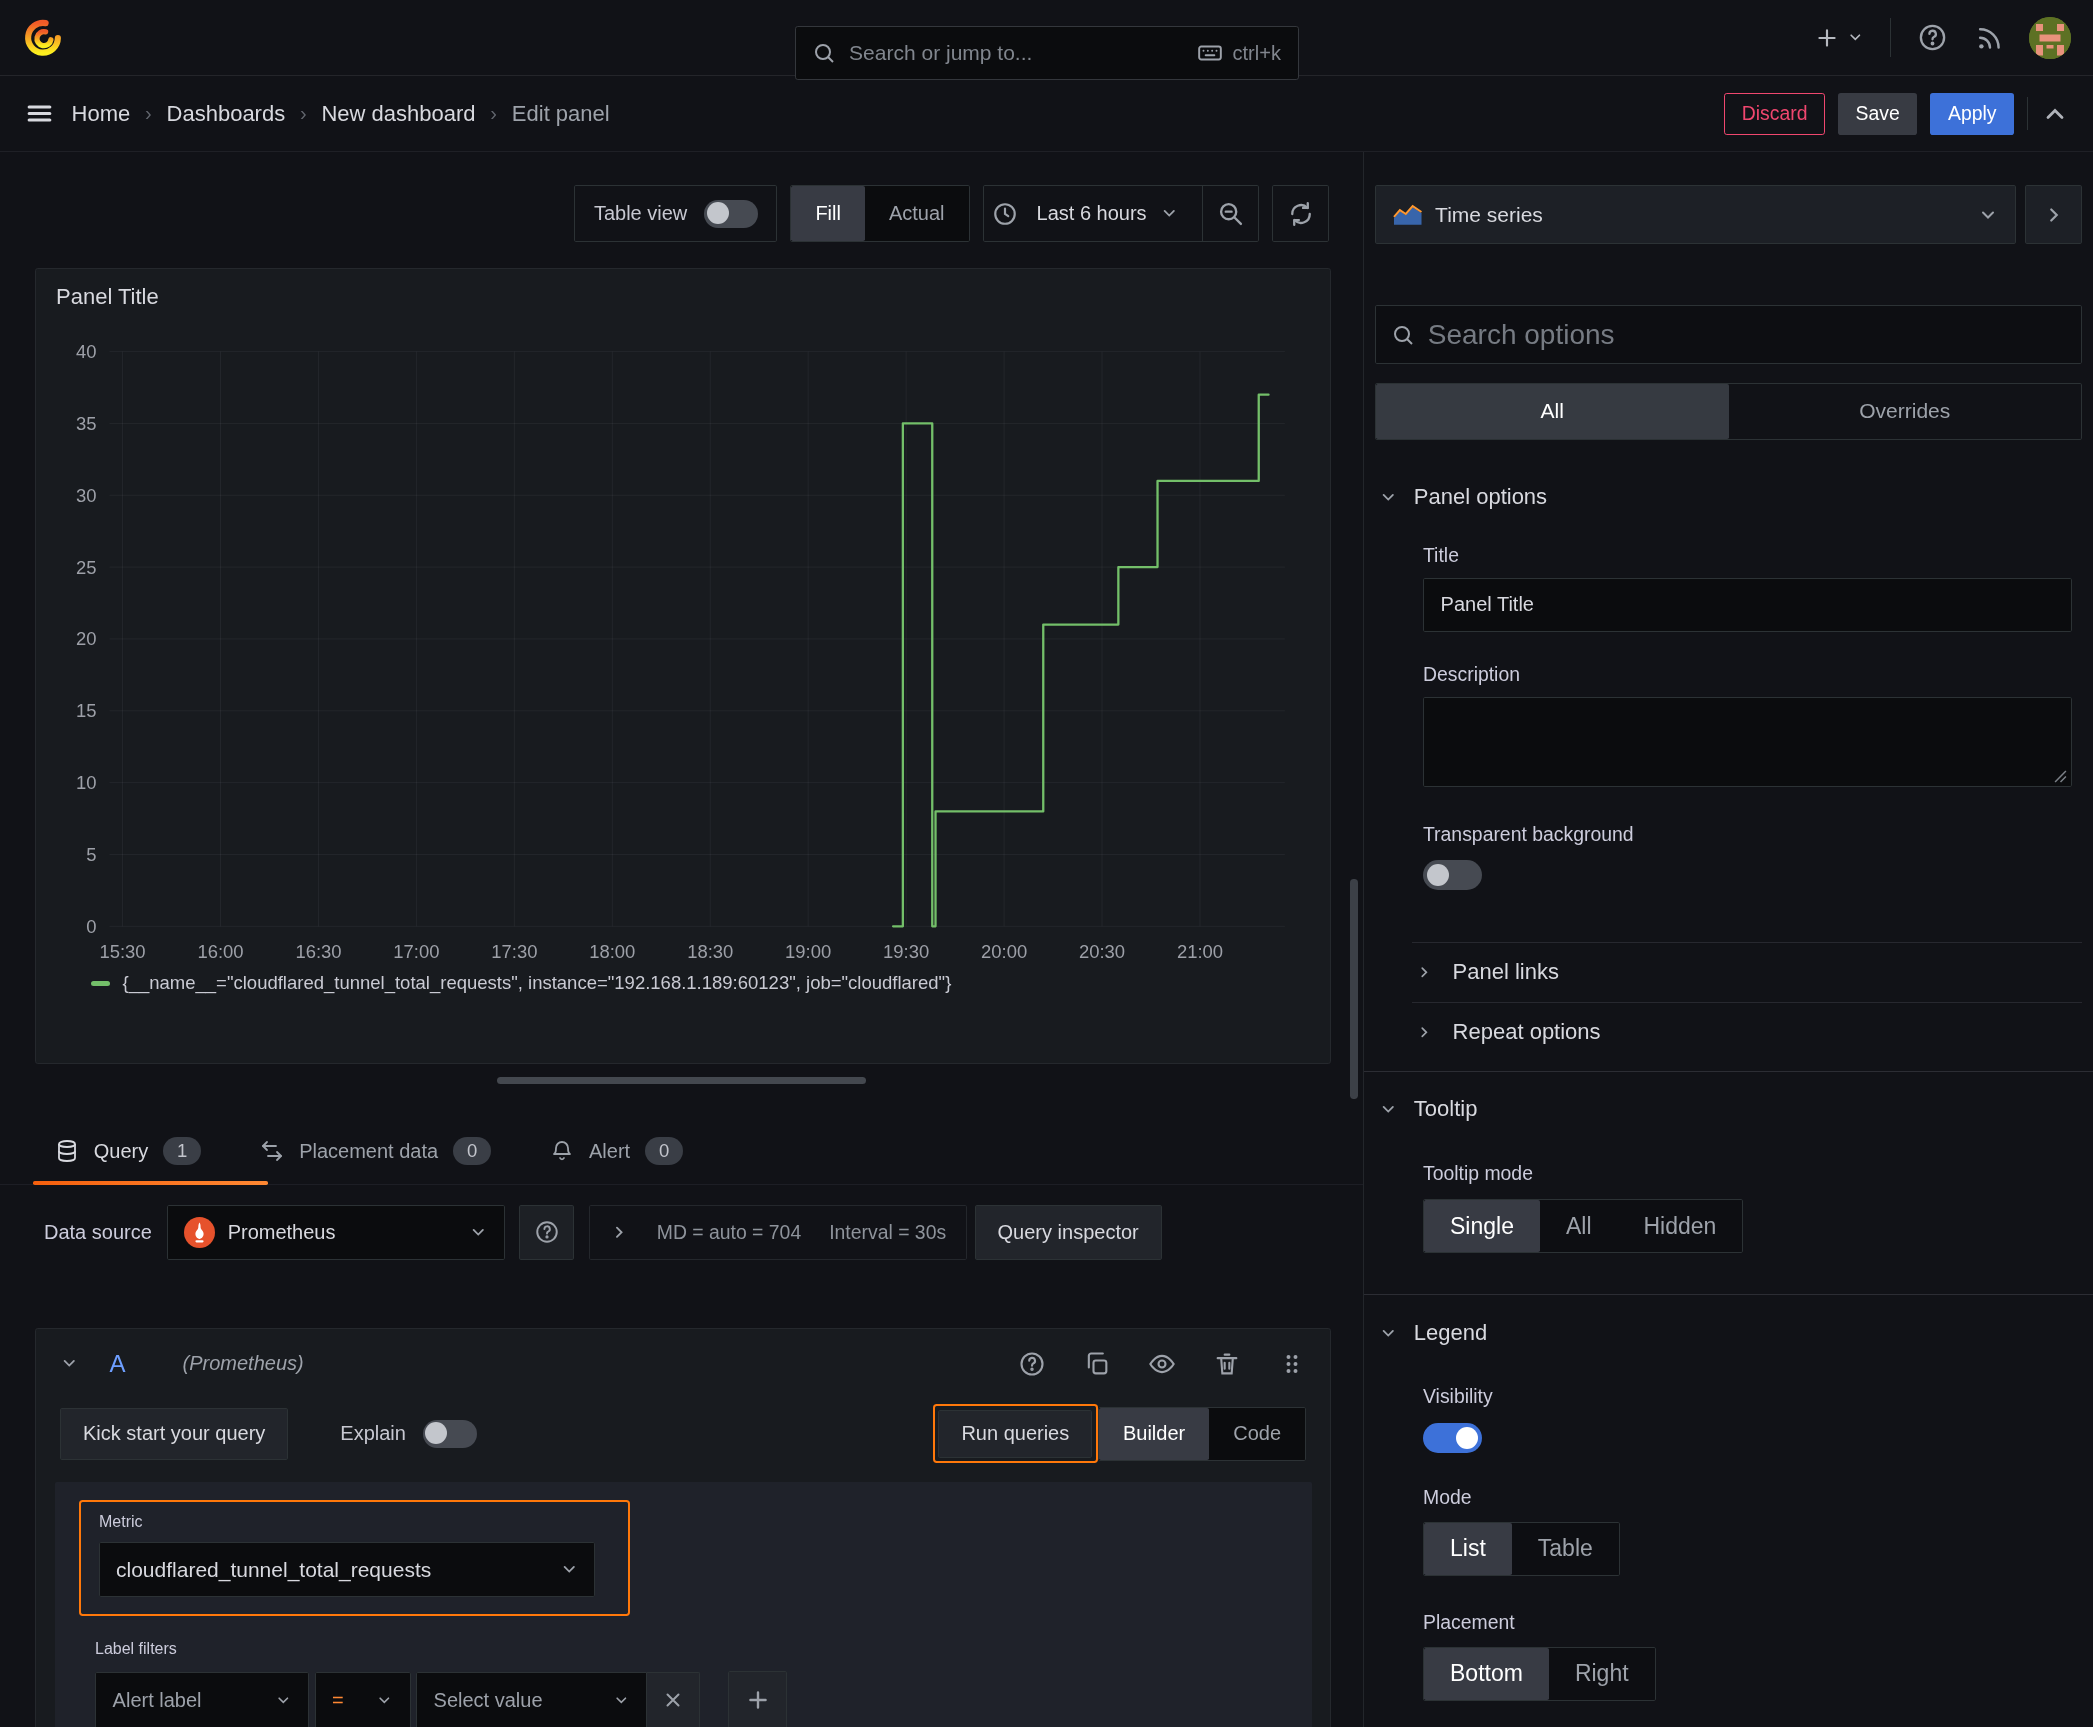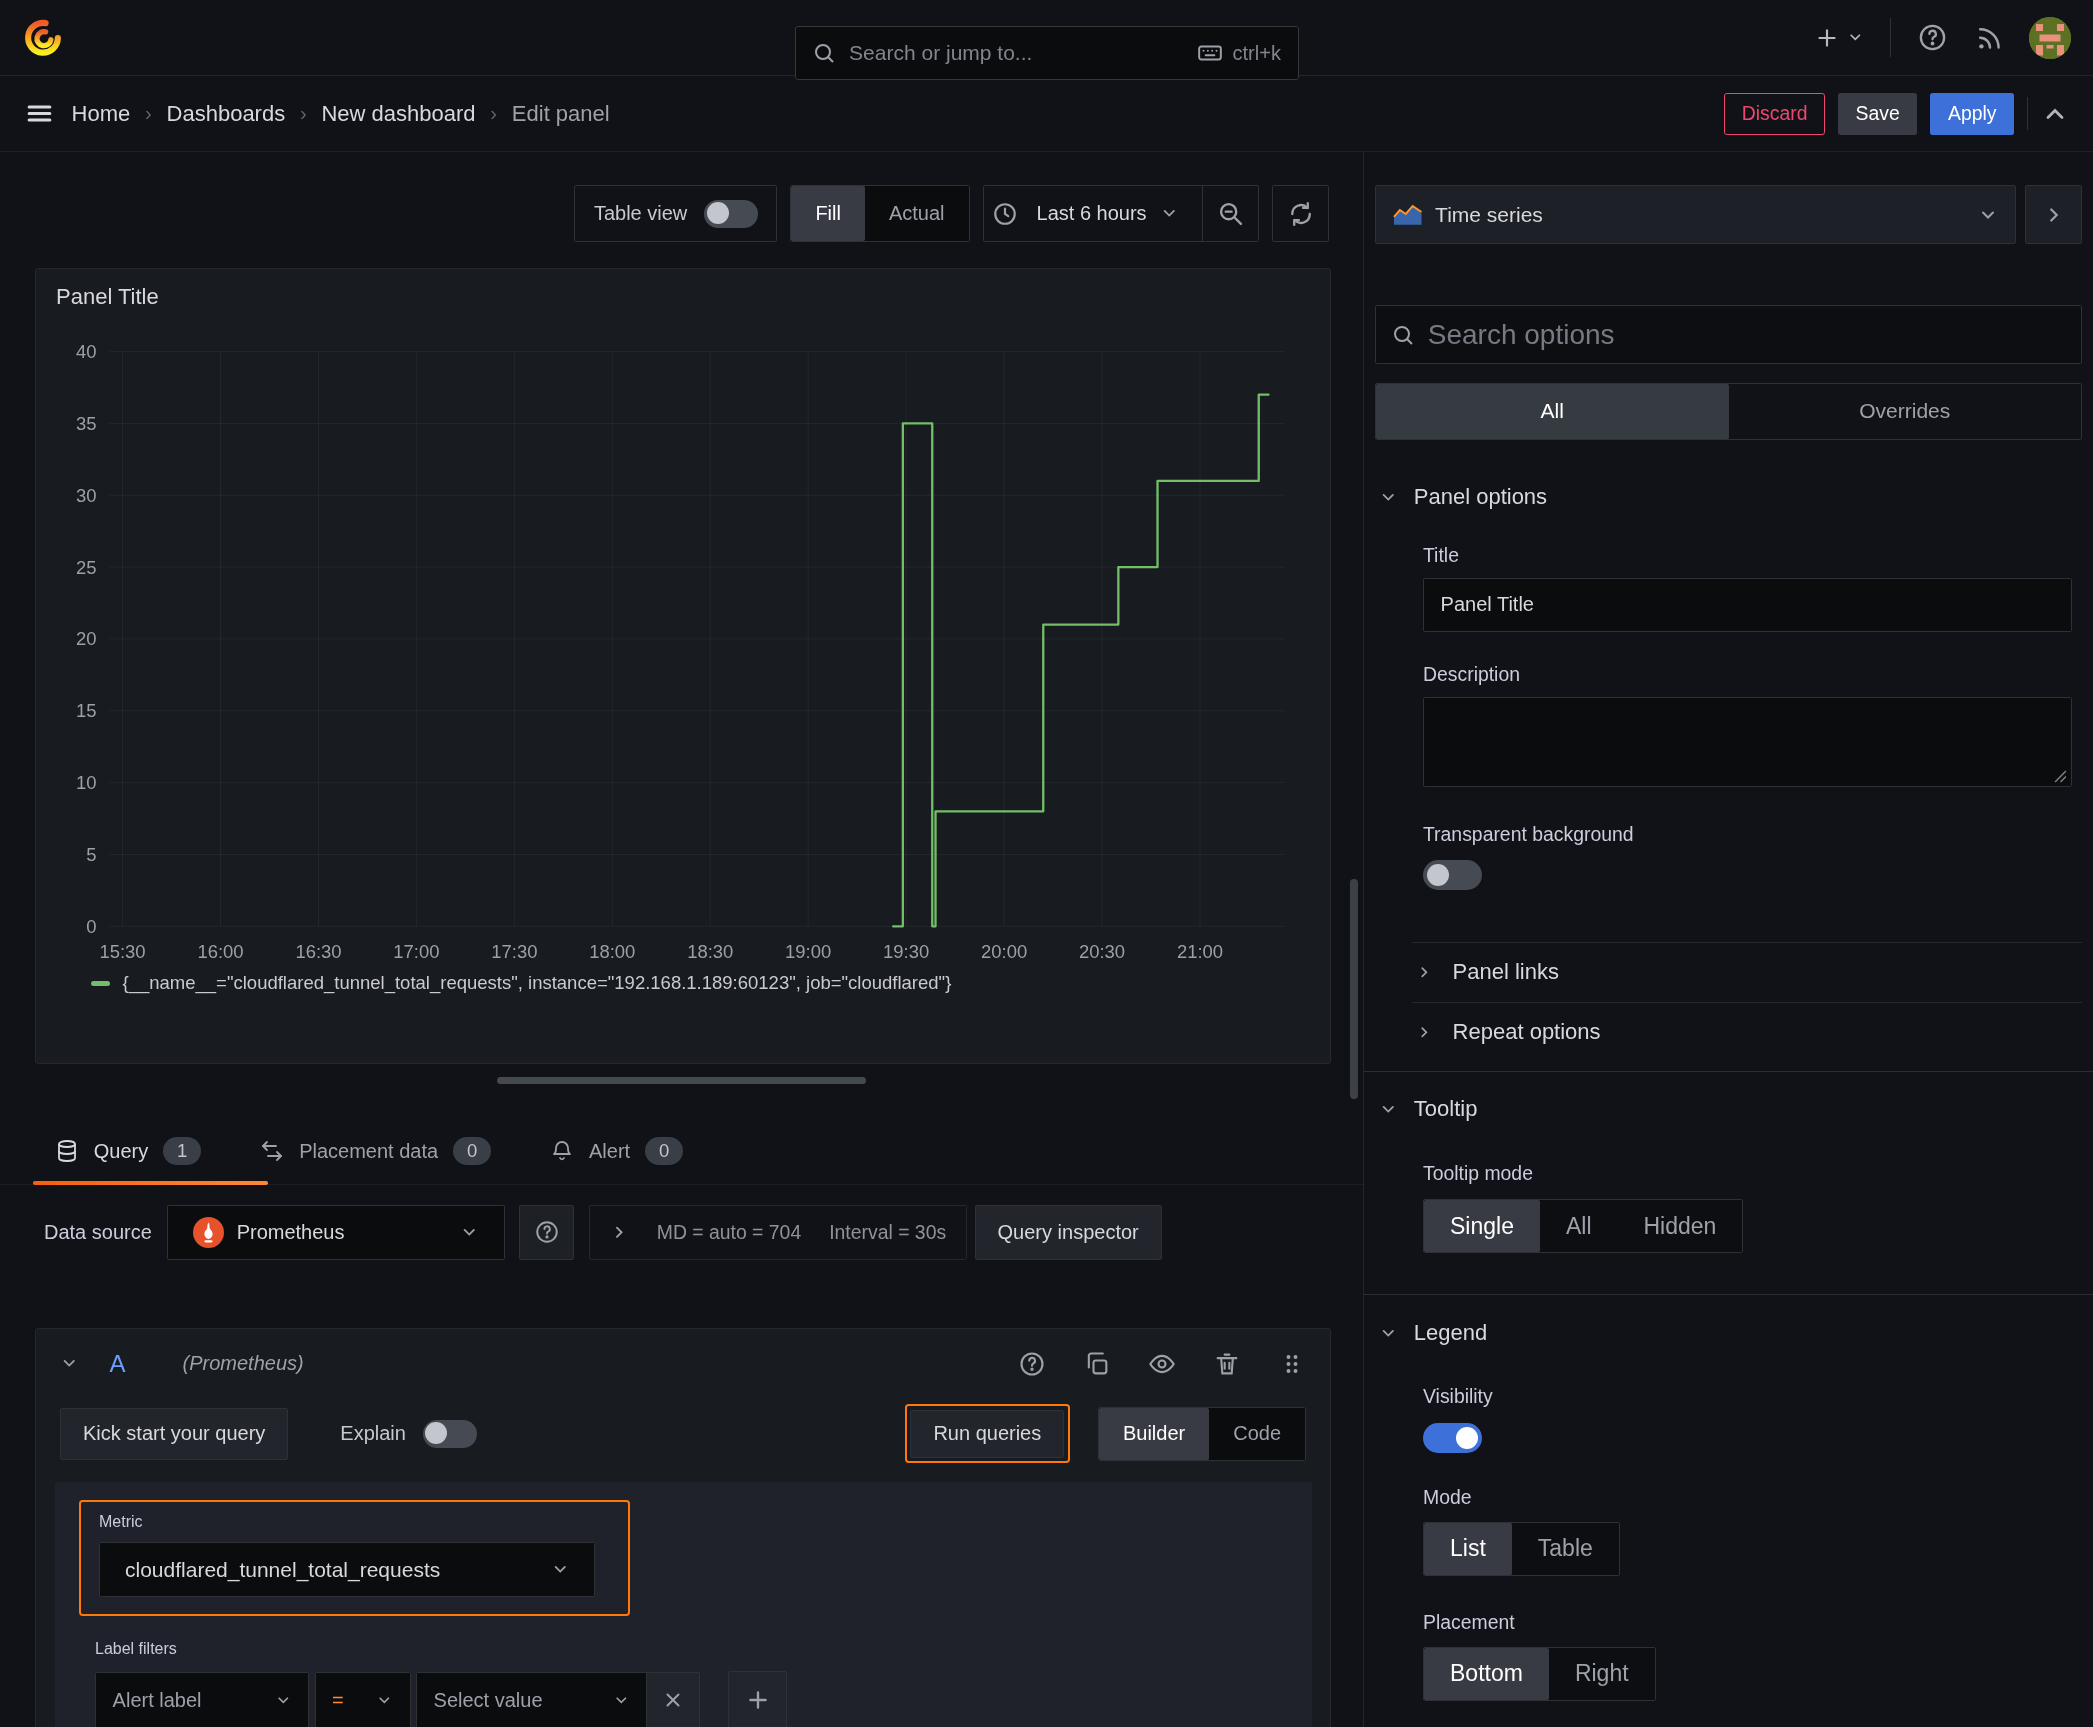--- a/index.html
+++ b/index.html
@@ -55,37 +55,37 @@
   .v-scrollbar{position:absolute;right:5.5px;top:727px;width:7.4px;height:220px;border-radius:3.7px;background:#3c4047}
   
   .tabs{margin-top:35px;padding-left:55px;height:66px;display:flex;align-items:center;gap:59px;position:relative;border-bottom:0.9px solid rgba(204,204,220,.07)}
   .tab{display:flex;align-items:center;gap:14.8px;font-size:20px;color:#9da2aa}
   .tab.active{color:#d8d9df}
   .badge{background:#3a3e46;color:#c3c5cc;font-size:18.5px;padding:2.8px 14px;border-radius:16.6px}
   .tab-underline{position:absolute;left:33px;bottom:-1.8px;width:235px;height:4.6px;background:linear-gradient(90deg,#f55f0d,#ff8833);border-radius:1.8px}
   
   .ds-row{margin:20px 0 0 44px;display:flex;align-items:center;gap:14.8px}
   .ds-label{color:#ccccdc}
-  .select{background:#0b0c0e;border:0.9px solid #2c3235;border-radius:1.8px;display:flex;align-items:center;padding:0 25px;gap:13px}
+  .select{background:#0b0c0e;border:0.9px solid #2c3235;border-radius:1.8px;display:flex;align-items:center;padding:0 16px;gap:13px}
   .ds-select{width:338px;height:55px}
   .ds-select .val{color:#d8d9df;flex:1}
   .icon-btn{width:55px;height:55px;border:0.9px solid #2c3235;border-radius:1.8px;background:#1d2025;display:grid;place-items:center}
   .ds-stats{height:55px;border:0.9px solid #24272c;border-radius:1.8px;display:flex;align-items:center;gap:28px;padding:0 20px;color:#8e939b;font-size:19.4px}
   .qi-btn{height:55px;border:0.9px solid #2c3235;background:#22252b;border-radius:1.8px;padding:0 22px;color:#d8d9df;display:flex;align-items:center}
   
   .query-card{margin:68px 32px 0 35px;height:461px;background:#181b1f;border:0.9px solid #25282d;border-radius:2.8px}
   .q-header{height:70px;display:flex;align-items:center;padding:0 24px}
   .q-ref{color:#6e9fff;font-size:24px;font-weight:500;margin-left:31px}
   .q-ds{color:#9da2aa;font-style:italic;margin-left:57px}
   .q-icons{margin-left:auto;display:flex;align-items:center;gap:37px}
   .q-actions{display:flex;align-items:center;padding:0 24px;height:70px}
   .btn-sec{height:52px;background:#22252b;border:0.9px solid #2c3235;border-radius:1.8px;padding:0 22px;color:#d8d9df;display:flex;align-items:center}
   .explain-lbl{margin-left:52px;color:#c7c8d1}
   .run-wrap{margin-left:auto;border:2.8px solid #ff780a;border-radius:3.7px;padding:3.7px}
-  .builder-seg{margin-left:28px;height:54px}
+  .builder-seg{height:54px}
   .q-body{margin:13px 18.5px 0;background:#1f222a;border-radius:1.8px;padding:18.5px 18.5px 37px;height:314px}
   .metric-hl{display:inline-block;border:2.8px solid #ff780a;border-radius:3.7px;padding:11px 18.5px 16.6px;margin-left:5.5px;min-width:551px}
   .field-label{font-size:16px;color:#ccccdc}
   .metric-select{margin-top:11px;width:496px;height:55px;justify-content:space-between}
   .metric-select .val{color:#d8d9df;font-size:21px}
   .lf-label{margin:24px 0 0 22px}
   .lf-row{margin:13px 0 0 22px;display:flex;align-items:center}
   .dd{height:57px;background:#0b0c0e;border:0.9px solid #2c3235;border-radius:1.8px;display:flex;align-items:center;justify-content:space-between;padding:0 16.6px;color:#9da2aa}
   .dd-label{width:214px}
   .dd-op{width:96px;margin-left:5.5px}

